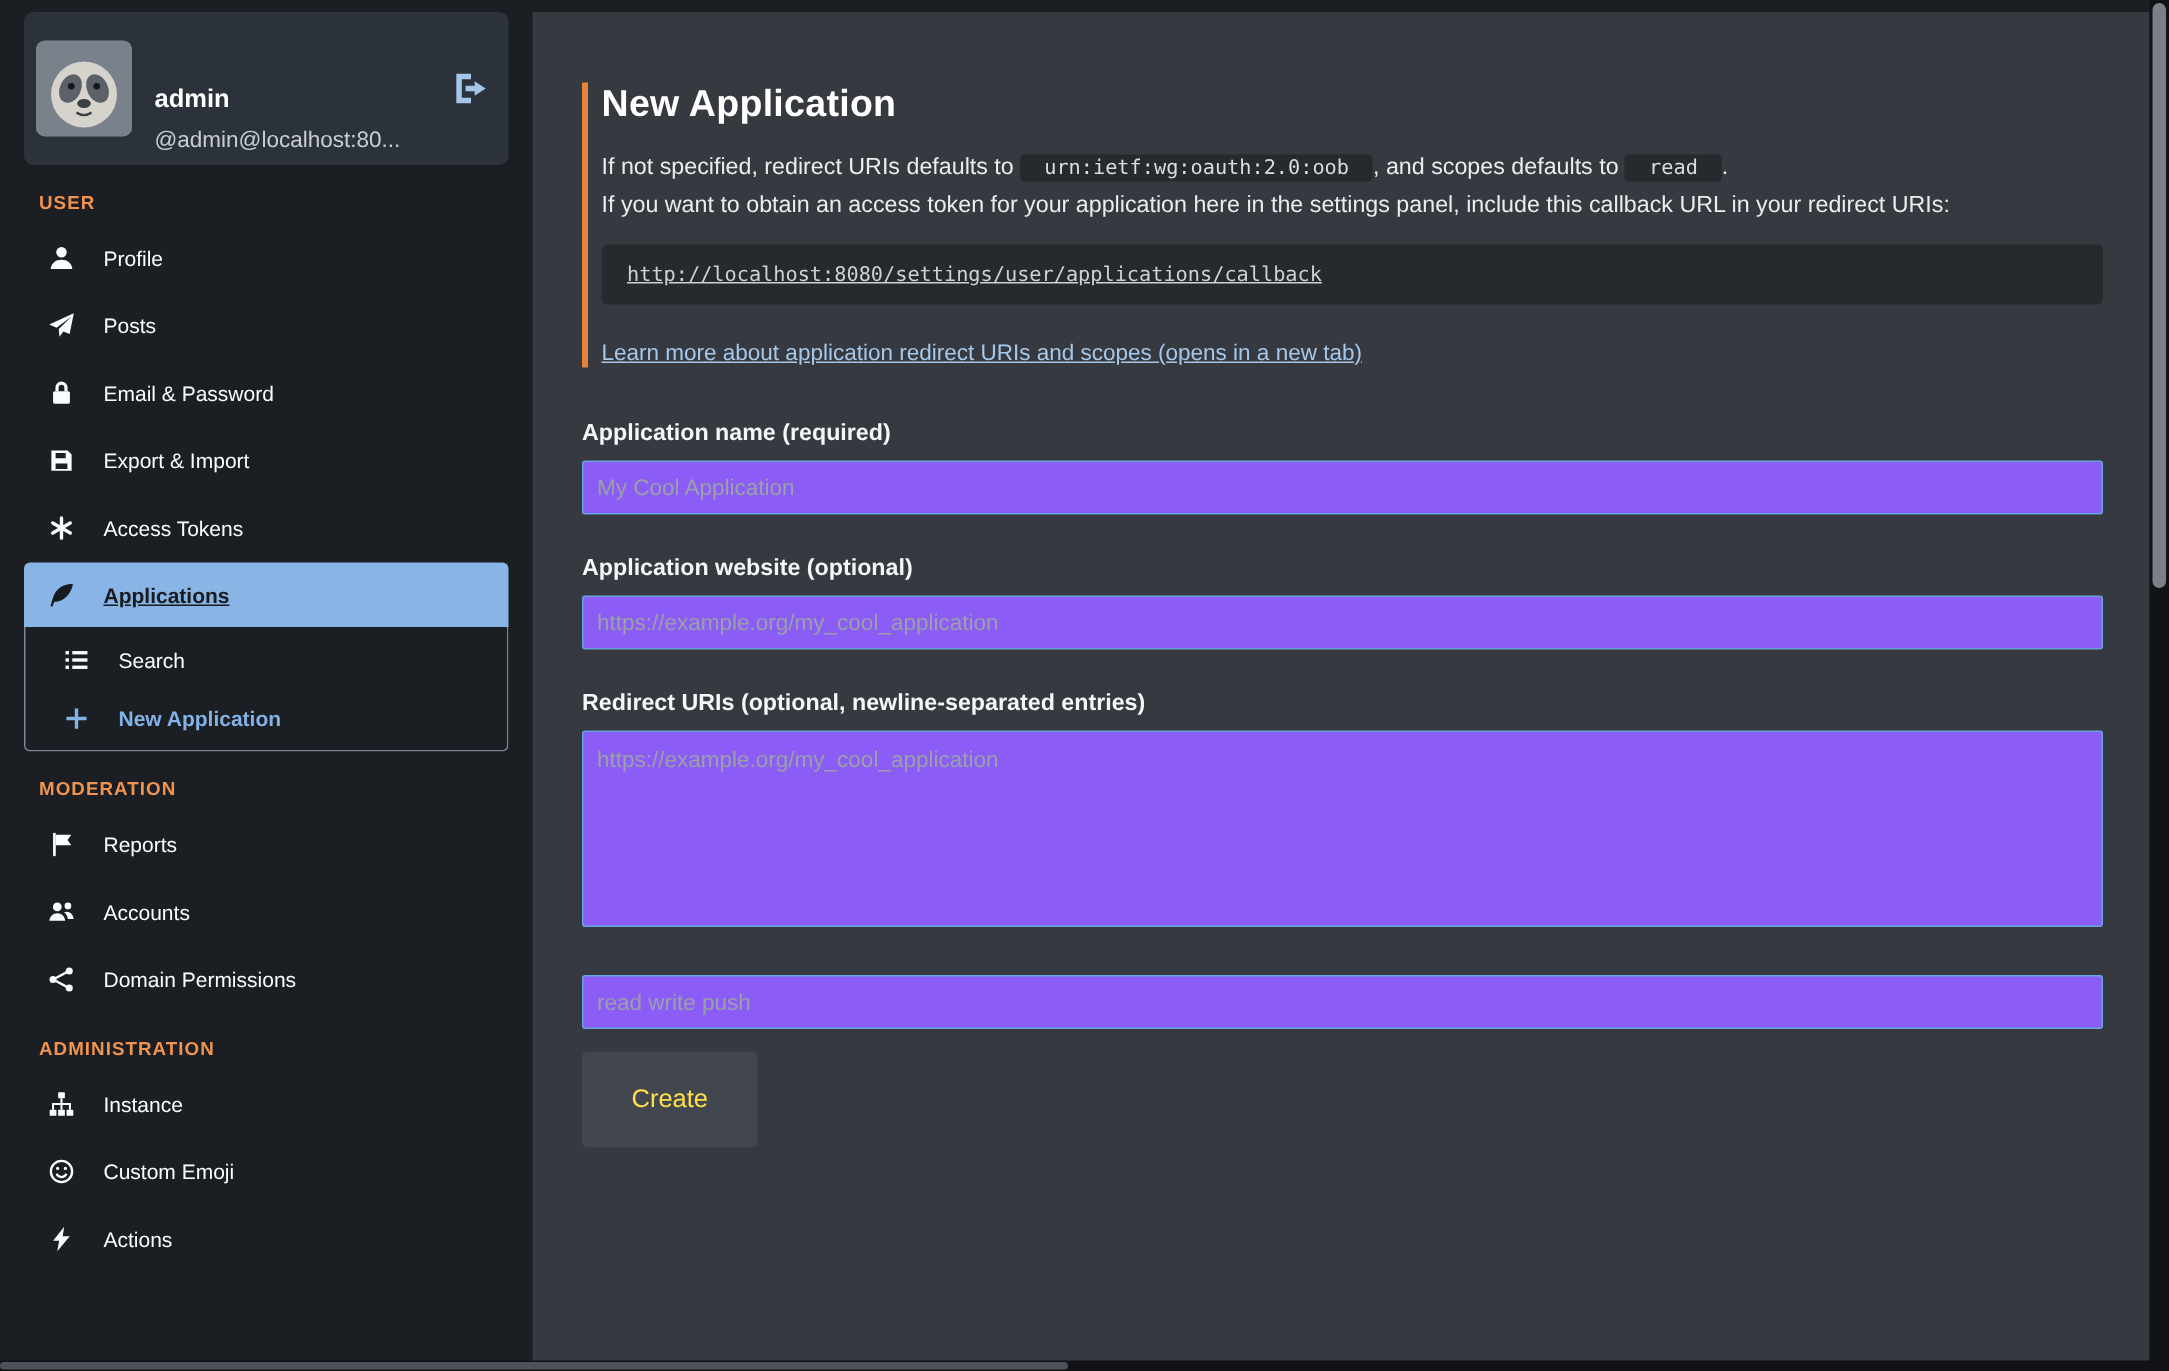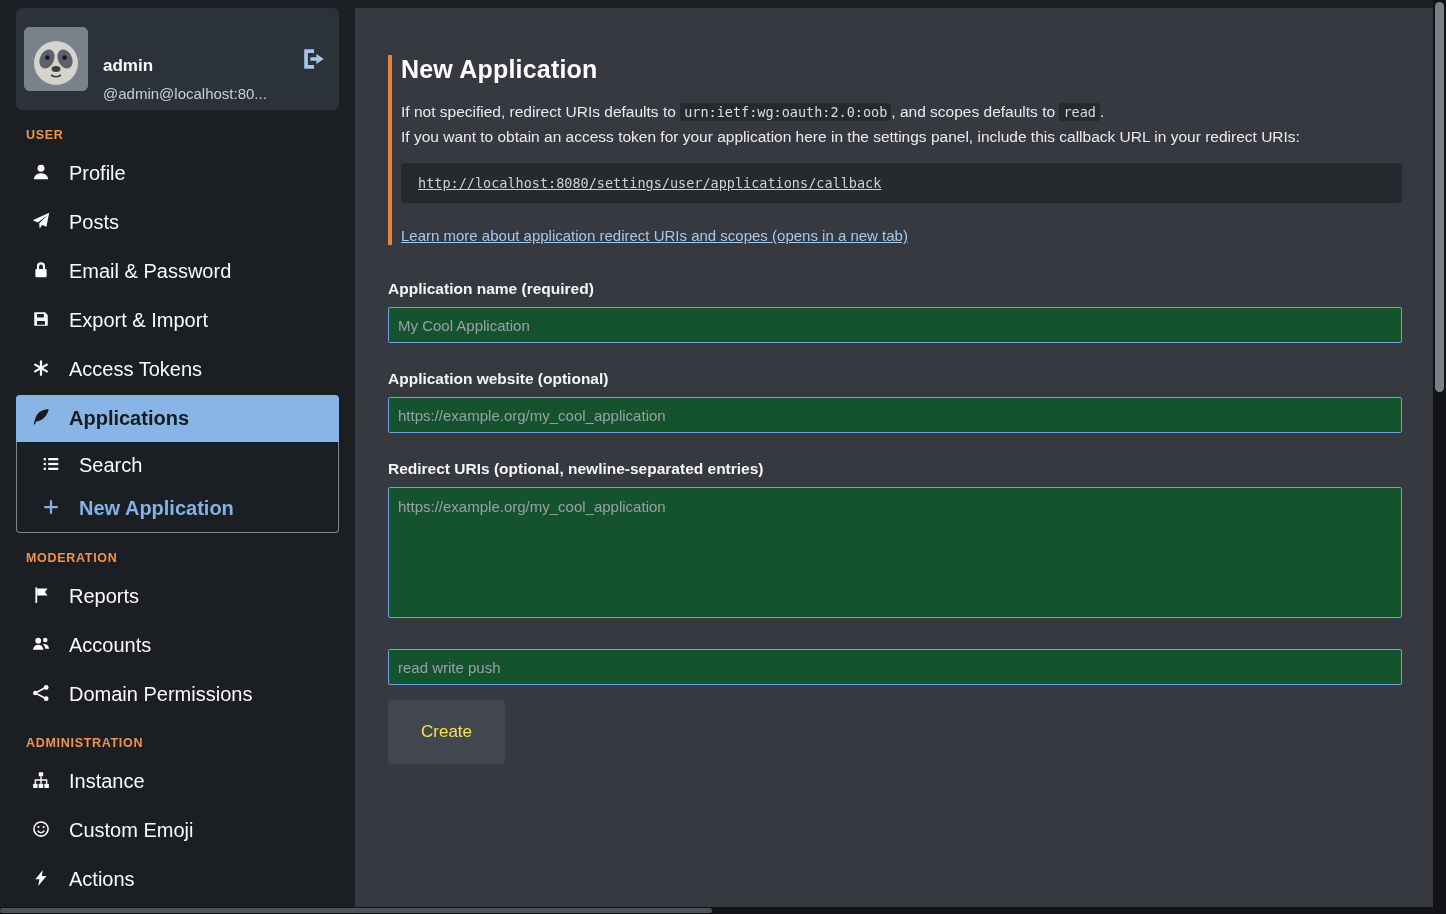--- a/index.html
+++ b/index.html
@@ -18,43 +18,43 @@
   .user-card { background:#2c323a; border-radius:6px; display:flex; align-items:center; padding:8px 12px 8px 8px; }
   .avatar { width:64px; height:64px; border-radius:6px; overflow:hidden; flex:0 0 64px; background:#79818b; }
   .avatar svg { display:block; width:100%; height:100%; }
   .uc-text { flex:1; min-width:0; margin-left:15px;margin-top:40px; }
   .uc-name { color:#ffffff; font-weight:bold; font-size:17px; margin-bottom:9px; }
   .uc-handle { color:#c9ced5; font-size:15px; white-space:nowrap; overflow:hidden; }
   .logout-btn { flex:0 0 auto; width:26px; height:22px; color:#a5c6e8; background:none; border:none; padding:0; margin-left:6px; cursor:pointer; }
   .logout-btn svg { width:100%; height:100%; fill:currentColor; }
 
   .sec-h { color:#f0934e; font-size:12.5px; font-weight:bold; letter-spacing:.7px; margin:18px 0 8px 10px; }
-  .mi { display:flex; gap:19px; padding:12px 10px 12px 15px; font-size:20px; color:#fbfcfd; cursor:pointer; border-radius:4px; margin-bottom:2px; }
+  .mi { display:flex; align-items:center; gap:19px; padding:12px 10px 12px 15px; font-size:14px; color:#fbfcfd; cursor:pointer; border-radius:4px; margin-bottom:2px; }
   .mi .ic { width:19px; height:19px; flex:0 0 19px; display:flex; align-items:center; justify-content:center; }
   .mi .ic svg { width:18px; height:18px; fill:currentColor; }
-  .mi.active { background:#88b5e5; color:#181b20; font-weight:600; border-radius:4px 4px 0 0; margin-bottom:0; }
+  .mi.active { background:#88b5e5; color:#181b20; font-weight:600; border-radius:4px 4px 0 0; margin-bottom:0;text-decoration:underline; }
   .submenu { border:1px solid #7b8594; border-top:none; border-radius:0 0 4px 4px; margin-bottom:8px; padding:2px 0; }
   .submenu .mi { padding:10px 10px 10px 24px; margin:0; border-radius:0; }
   .mi.current { color:#83b2e6; font-weight:bold; }
 
   
   .main-wrap { flex:1 1 auto; padding:8px 13px 0 0; }
   .panel { background:#36393f; width:100%; height:100%; padding:47px 31px 40px 33px; overflow:hidden; }
 
   .intro { border-left:4px solid #e8833c; padding-left:9px; margin-bottom:35px; }
   .page-title { margin:0 0 16px; font-size:25px; font-weight:bold; color:#ffffff; letter-spacing:.2px; }
   .intro p { margin:0; font-size:15.5px; line-height:24.5px; color:#eaecee; }
-  .inline-code { font-family:"DejaVu Sans Mono","Liberation Mono",monospace; font-size:13.5px; background:#26292e; border-radius:3px; padding:1px 4px; color:#dadce0; }
+  .inline-code { font-family:"DejaVu Sans Mono","Liberation Mono",monospace; font-size:13.5px; background:#26292e; border-radius:3px; padding:1px 16px; color:#dadce0; }
   .codeblock { background:#26292e; border-radius:4px; padding:12px 17px; margin:14px 0 24px; font-family:"DejaVu Sans Mono","Liberation Mono",monospace; font-size:13.5px; color:#ced1d5;text-decoration:underline; }
   .learn-link { color:#a6c8ea; font-size:15px; }
 
   .fgroup { margin-bottom:27px; }
   .flabel { display:block; font-weight:bold; font-size:15.5px; color:#f4f6f8; margin-bottom:9px; }
   .finput, .ftextarea {
-    width:100%; background:#14532d; border:1px solid #68a4dd; border-radius:2px;
+    width:100%; background:#8b5cf6; border:1px solid #68a4dd; border-radius:2px;
     color:#e9ebed; font-size:15px; padding:8px 9px; font-family:inherit; outline:none;
   }
   .finput { height:36px; }
   .ftextarea { height:131px; resize:none; line-height:22px; }
   .finput::placeholder, .ftextarea::placeholder { color:#9aa0a8; opacity:1; }
   .create-btn {
     display:inline-block; background:#42474f; border:none; border-radius:4px;
     color:#fde047; font-weight:normal; font-size:17px; font-family:inherit;
     padding:22px 33px; margin-top:15px; cursor:pointer;
   }

